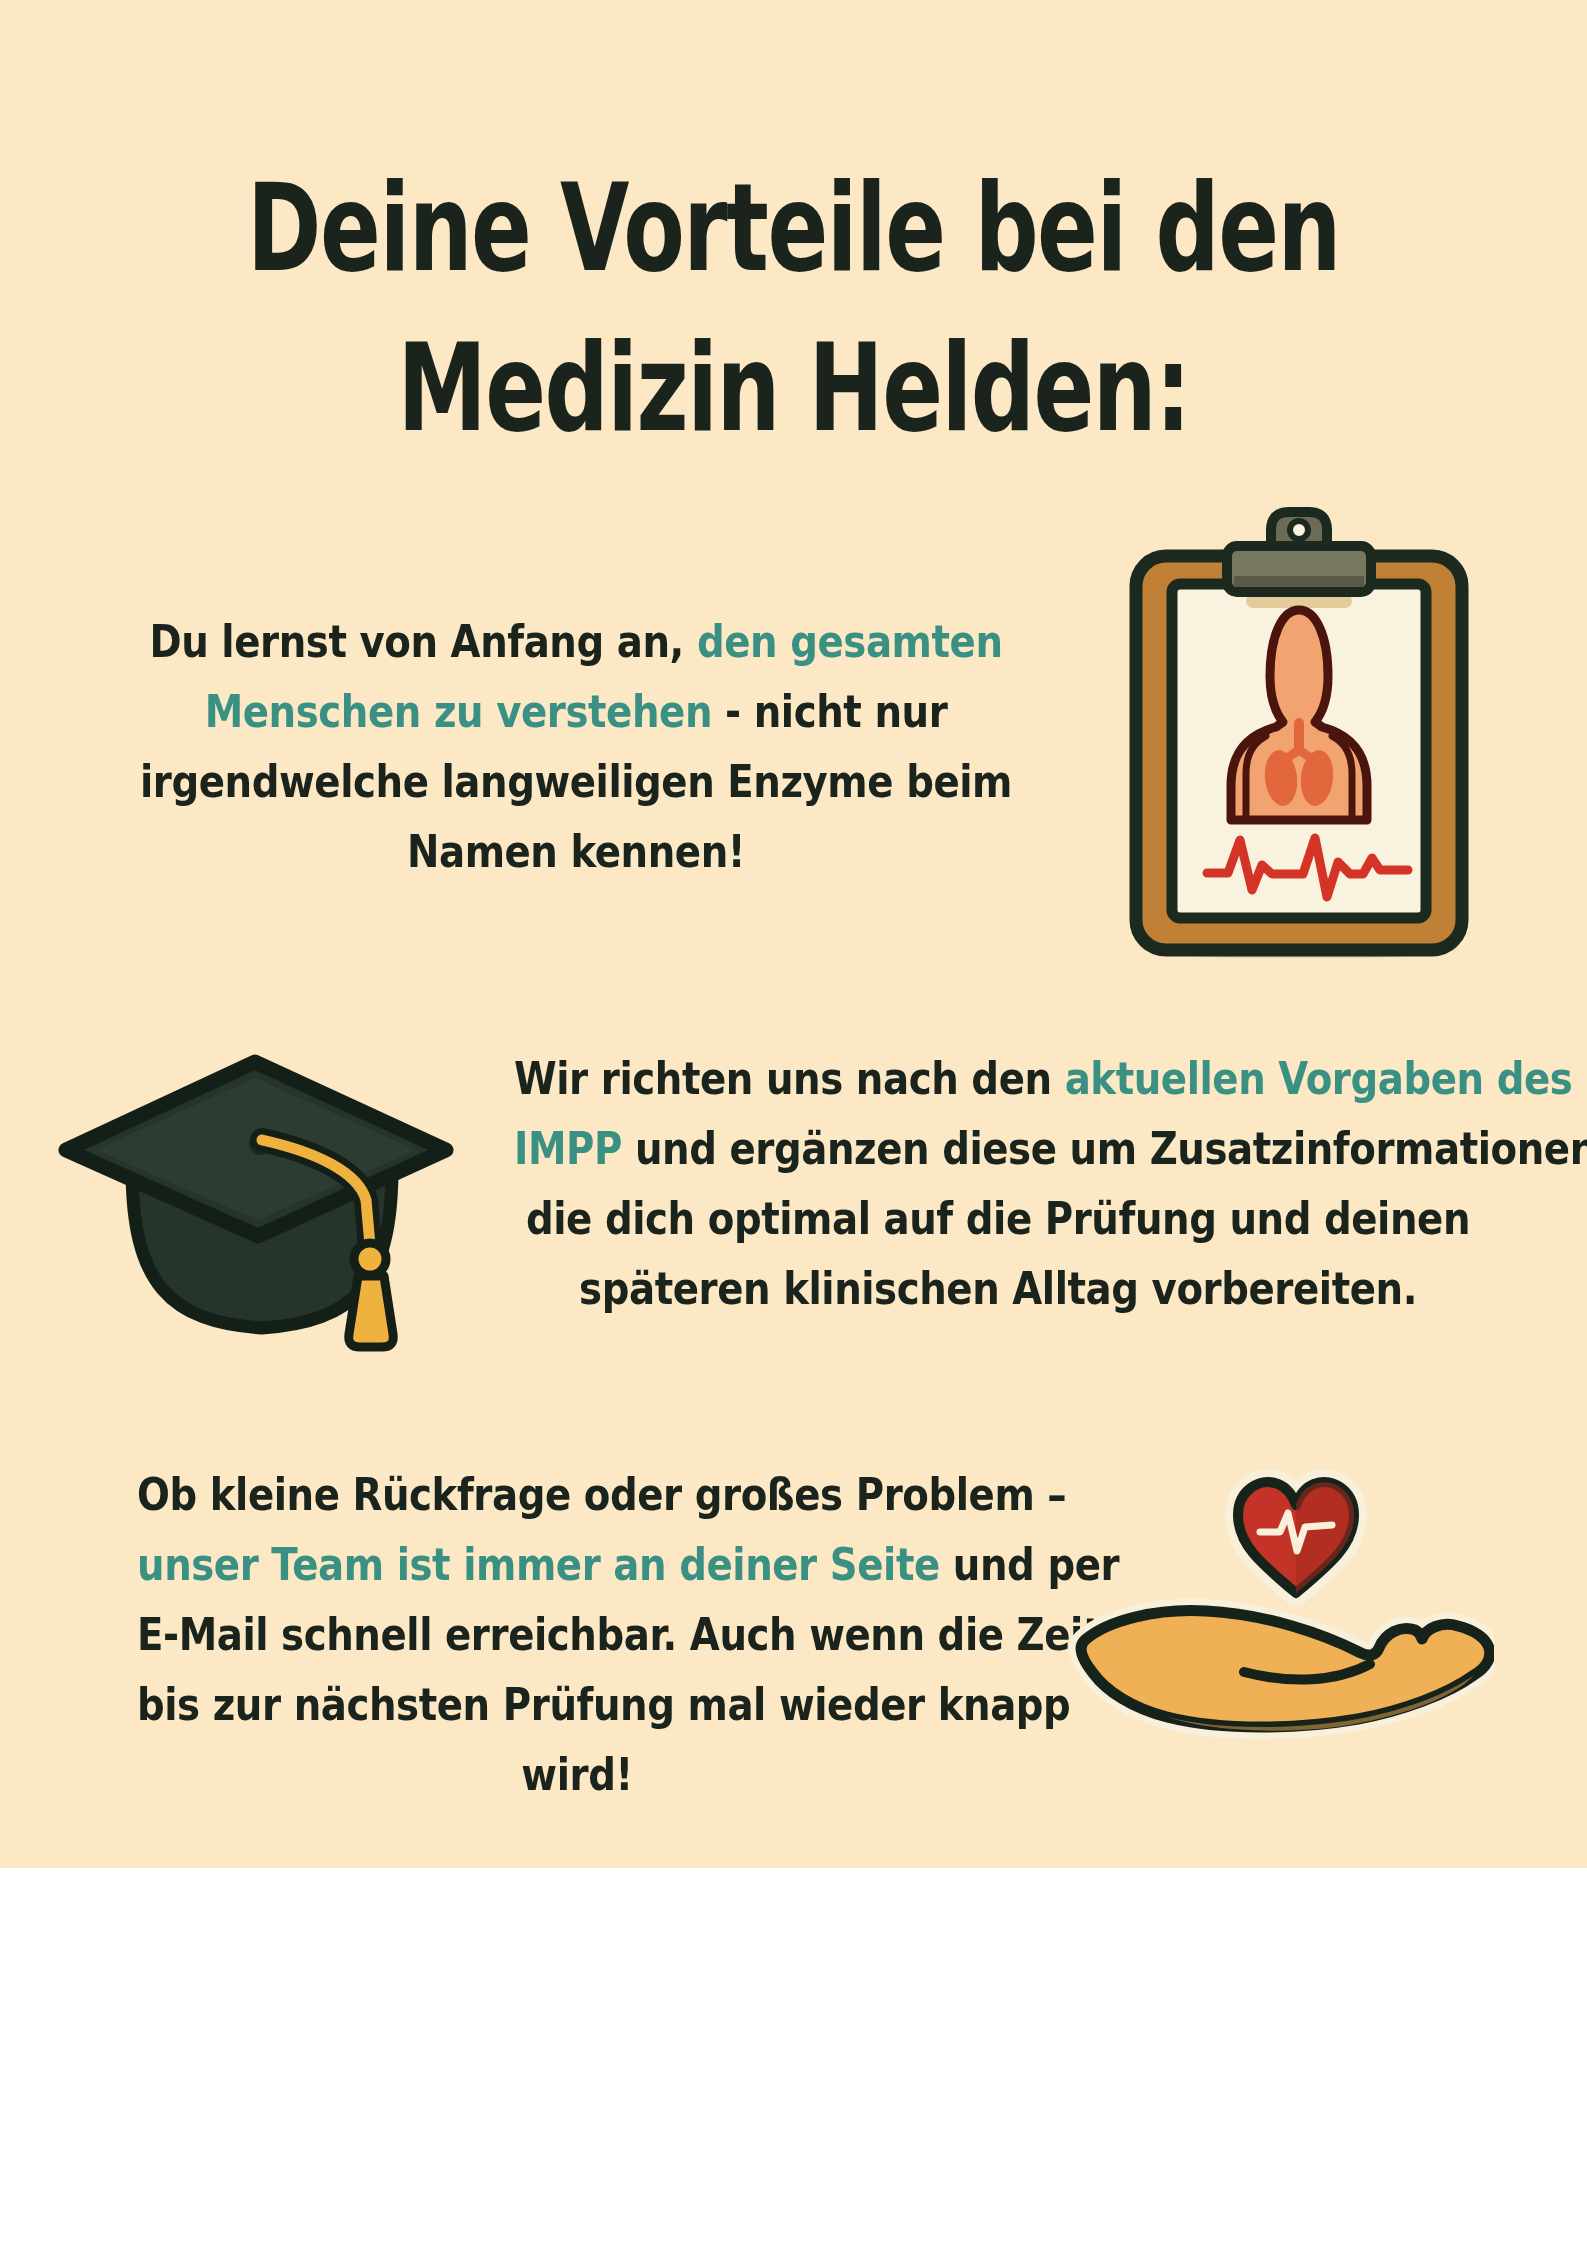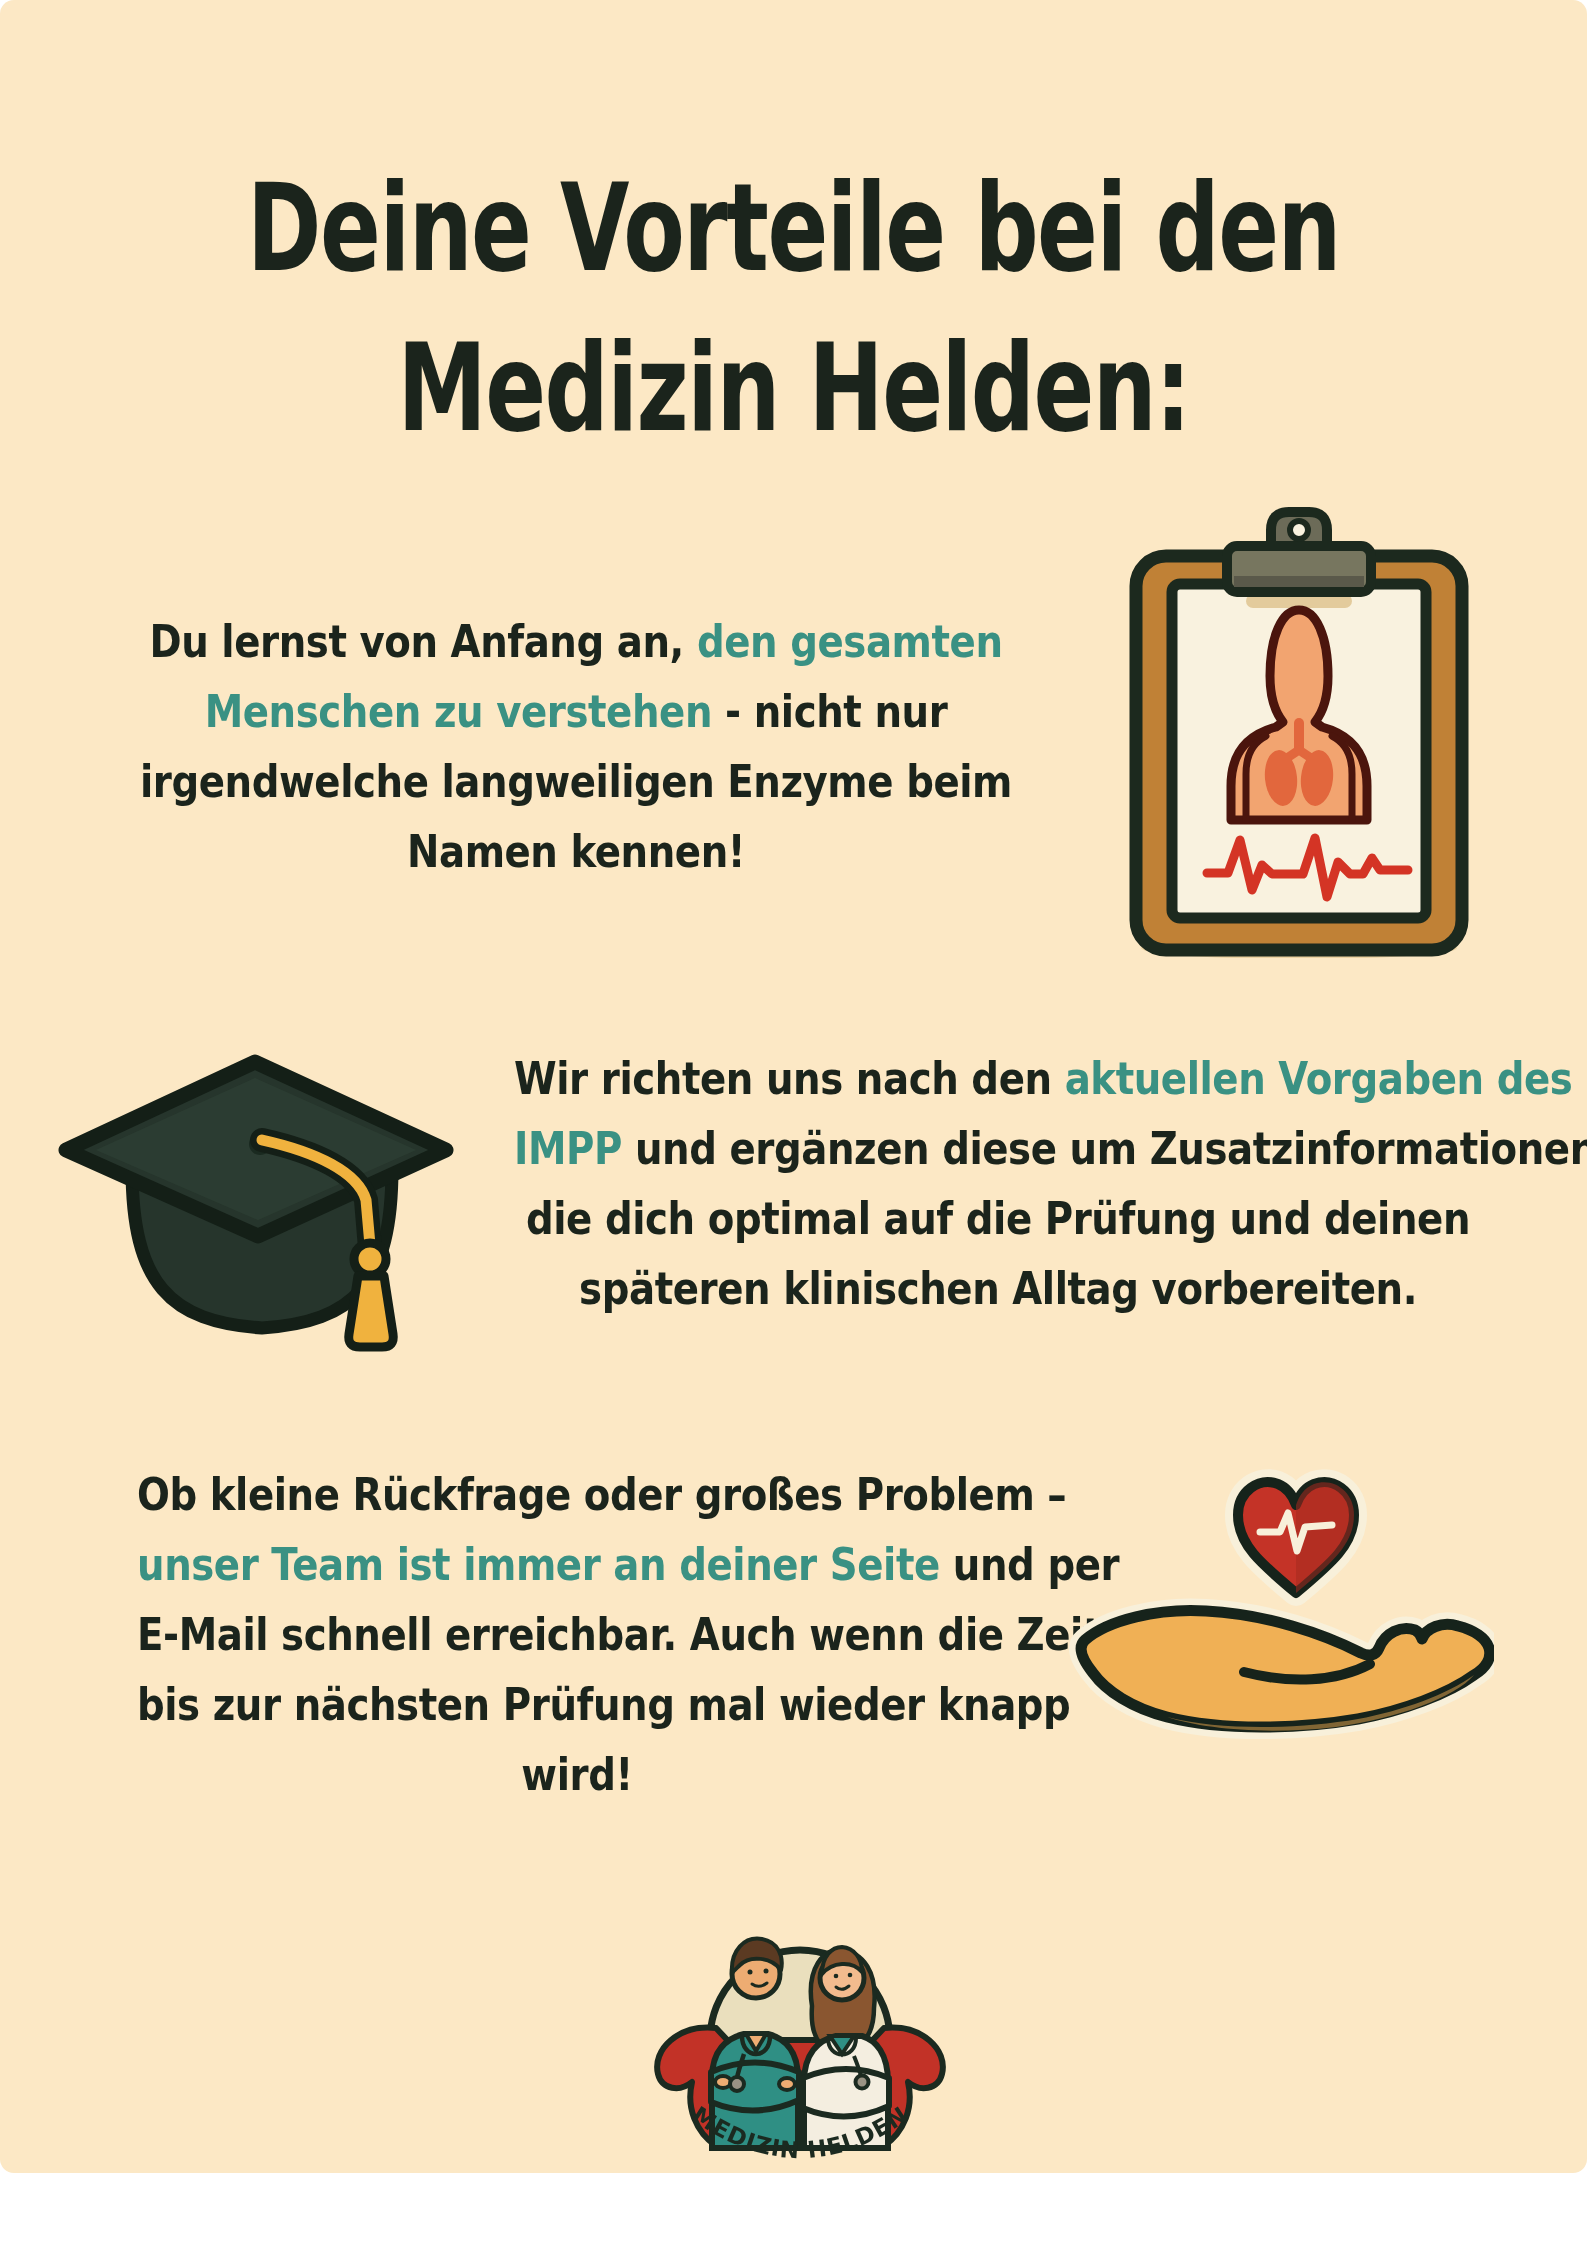--- a/index.html
+++ b/index.html
@@ -1,22 +1,21 @@
 <!DOCTYPE html>
 <html><head>
 <meta charset="utf-8">
 <style>
   html,body{margin:0;padding:0;}
   body{font-family:"DejaVu Sans","Liberation Sans",sans-serif;}
   .poster{
     position:relative;
-    width:1587px;height:2173px;
+    width:1587px;height:1868px;
     background:#fce8c5;
     overflow:hidden;
-    border-radius:14px;
   }
   .title{
     position:absolute;top:148px;left:0;width:100%;
     text-align:center;
     font-size:122px;font-weight:bold;line-height:160px;
     letter-spacing:-2px;
     color:#1b241c;
     transform:scaleX(0.735);transform-origin:50% 0;
     white-space:nowrap;
   }

